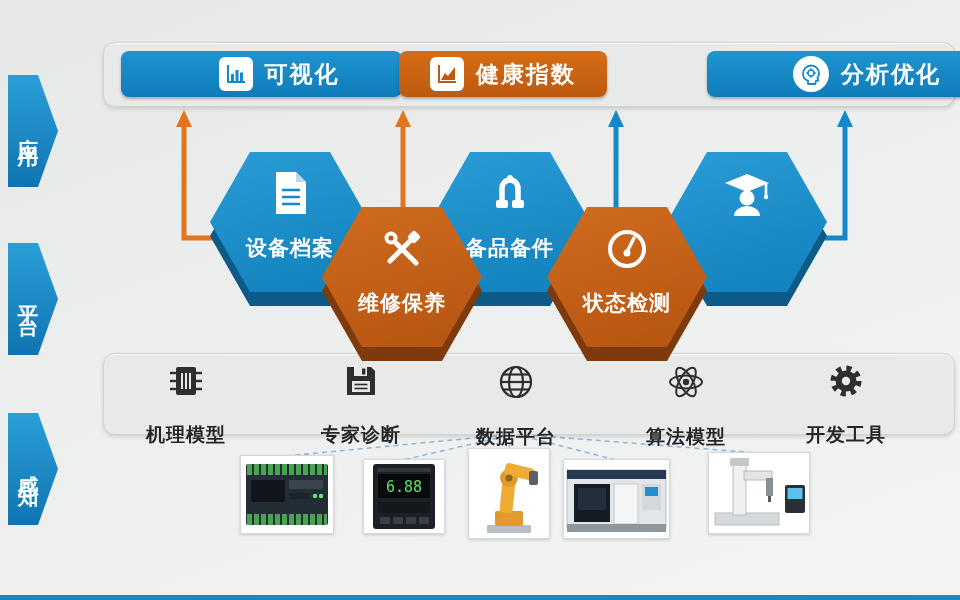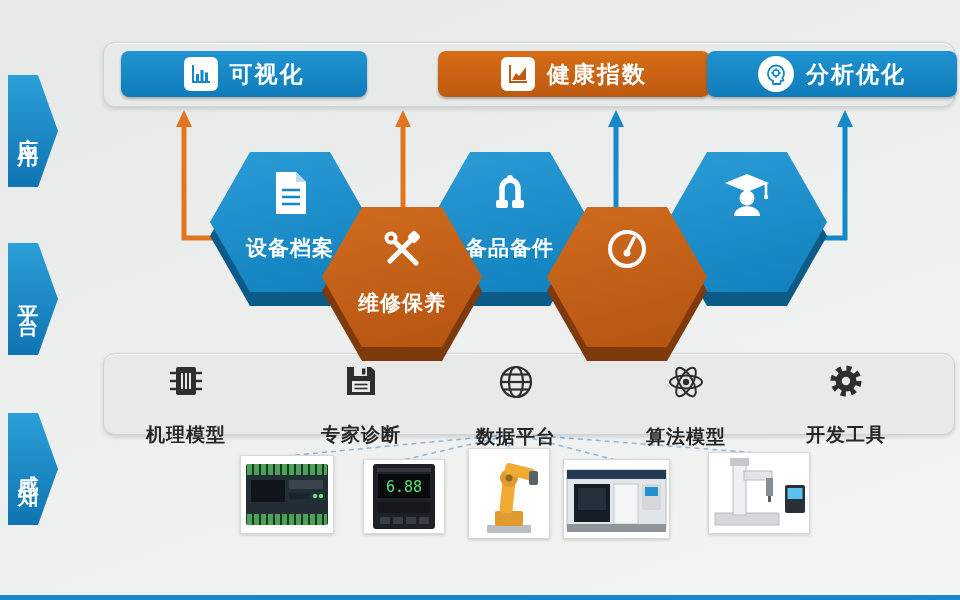--- a/index.html
+++ b/index.html
@@ -34,23 +34,23 @@
   }
   .top-panel{top:42px;height:63px;}
   .platform-panel{top:353px;height:80px;}
 
   
   .app-btn{
     position:absolute;top:8px;height:46px;border-radius:8px;
     display:flex;align-items:center;justify-content:center;gap:12px;
     box-shadow:0 2px 3px rgba(0,0,0,.28);
   }
-  .app-btn.blue{background:linear-gradient(180deg,#1f94d0,#0f7cba);}
+  .app-btn.blue{background:linear-gradient(180deg,#1f94d0,#0f7cba);padding-left:35px;}
   .app-btn.orange{background:linear-gradient(180deg,#d66c15,#bd5a10);}
-  .btn1{left:17px;width:246px;} .btn2{left:295px;width:272px;margin-left:39px;} .btn3{left:603px;width:250px;}
+  .btn1{left:17px;width:246px;} .btn2{left:295px;width:208px;} .btn3{left:603px;width:250px;}
   .btn-label{color:#fff;font-weight:bold;font-size:23px;letter-spacing:2px;}
   .btn-icon{width:34px;height:34px;background:#fff;border-radius:6px;
     display:flex;align-items:center;justify-content:center;flex:0 0 auto;}
   .btn-icon.round{border-radius:50%;width:36px;height:36px;}
 
   
   .hex{position:absolute;width:160px;height:154px;}
   .hex.blue{z-index:3;} .hex.orange{z-index:4;}
   .hex-back,.hex-face{
     position:absolute;left:0;width:160px;height:140px;
@@ -216,20 +216,21 @@
   <div class="hex orange hex4">
     <div class="hex-back"></div>
     <div class="hex-face">
       <span class="hex-icon">
         <svg width="48" height="48" viewBox="0 0 48 48">
           <circle cx="24" cy="24" r="17" fill="none" stroke="#fff" stroke-width="4"></circle>
           <line x1="24" y1="27" x2="31" y2="13" stroke="#fff" stroke-width="3.5" stroke-linecap="round"></line>
           <circle cx="24" cy="28" r="3.5" fill="#fff"></circle>
         </svg>
       </span>
+      <span class="hex-label">状态检测</span>
     </div>
   </div>
 
   <div class="hex blue hex5">
     <div class="hex-back"></div>
     <div class="hex-face">
       <span class="hex-icon">
         <svg width="52" height="48" viewBox="0 0 52 48">
           <polygon points="26,4 48,13 26,22 4,13" fill="#fff"></polygon>
           <line x1="45" y1="14.5" x2="45" y2="25" stroke="#fff" stroke-width="2.6" stroke-linecap="round"></line>

